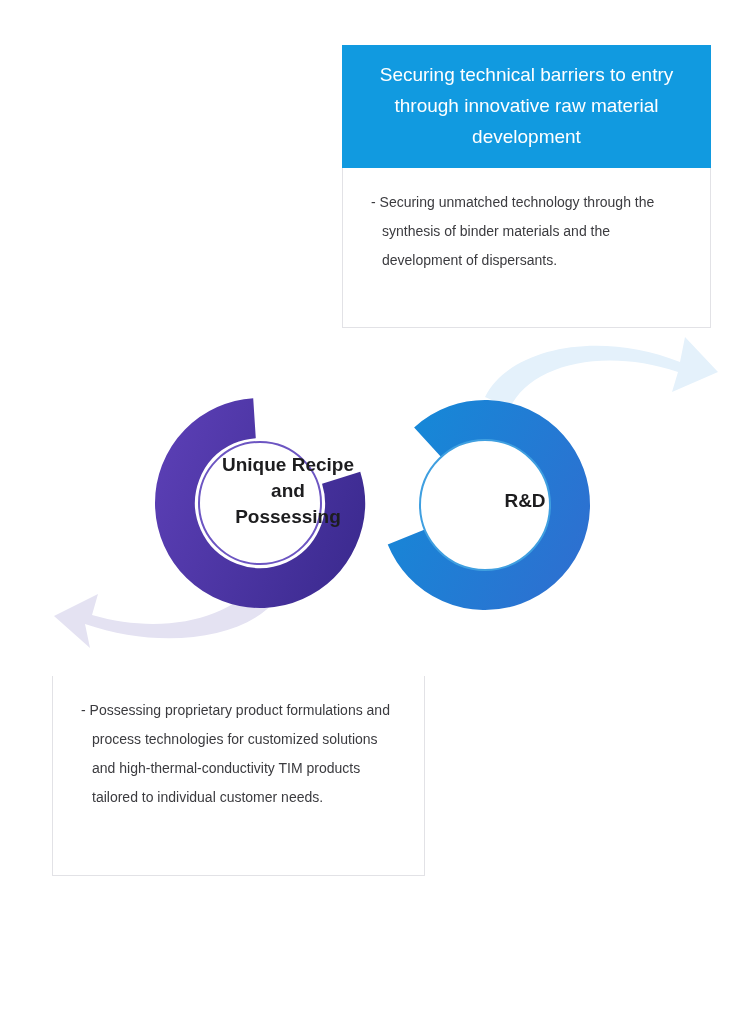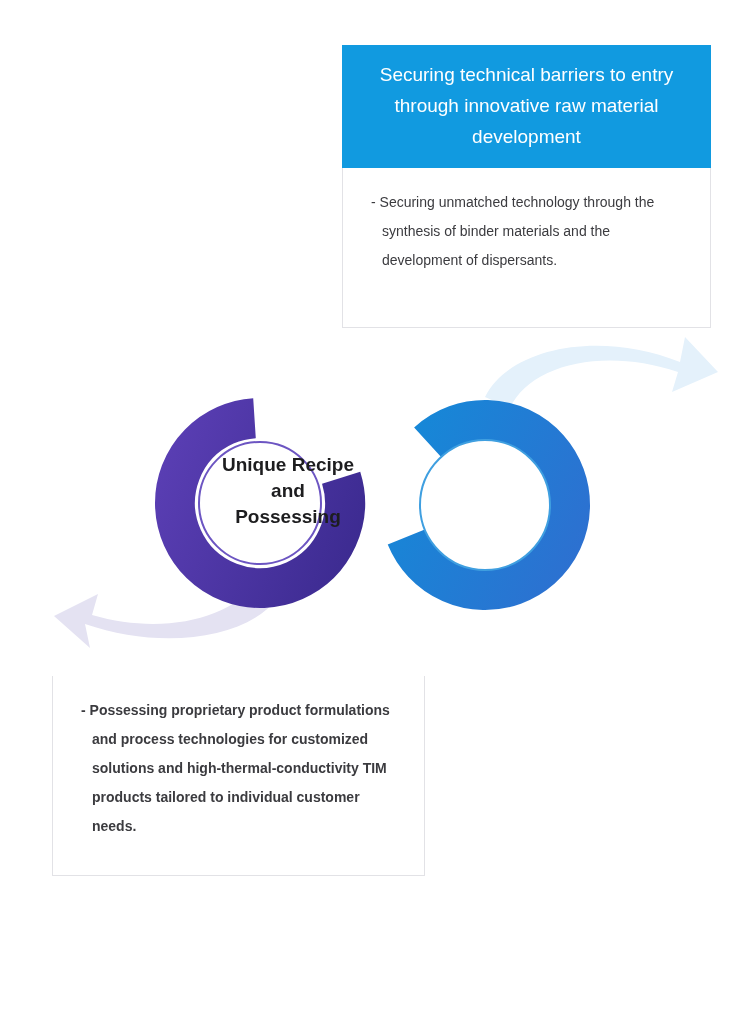--- a/index.html
+++ b/index.html
@@ -66,21 +66,20 @@
     width: 385px;
   }
   #card-bottom .card-header {
     background: #4b329f;
     padding: 14px 26px 16px 26px;
     text-align: center;
   }
   #card-bottom .card-body {
     padding: 20px 26px 26px 28px;
     min-height: 200px;
-    font-weight: bold;
   }
 
   
   #diagram {
     position: absolute;
     left: 40px;
     top: 330px;
     width: 680px;
     height: 340px;
   }
@@ -145,19 +144,20 @@
     <g>
       <circle cx="445" cy="175" r="85" fill="none" stroke="url(#gradRight)" stroke-width="40" stroke-dasharray="430 534" stroke-dashoffset="-100" transform="rotate(160 445 175)"></circle>
     </g>
 
     <circle cx="220" cy="173" r="61" fill="#ffffff" stroke="#6c55c2" stroke-width="2"></circle>
     <circle cx="445" cy="175" r="65" fill="#ffffff" stroke="#3f9fe0" stroke-width="2"></circle>
   </svg>
 
   <div class="circle-label" id="label-left">Unique Recipe and Possessing</div>
 
+  <div class="circle-label" id="label-right">R&amp;D</div>
 </div>
 
 <div class="card" id="card-bottom">
   <div class="card-body">
     <span class="body-text">- Possessing proprietary product formulations and process technologies for customized solutions and high-thermal-conductivity TIM products tailored to individual customer needs.</span>
   </div>
 </div>
 
 </body></html>

